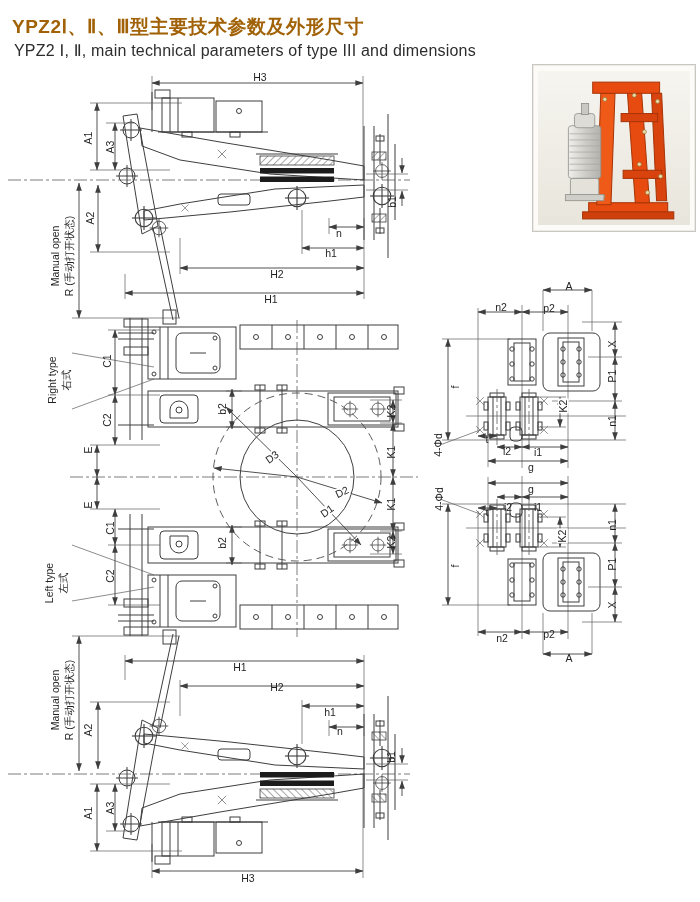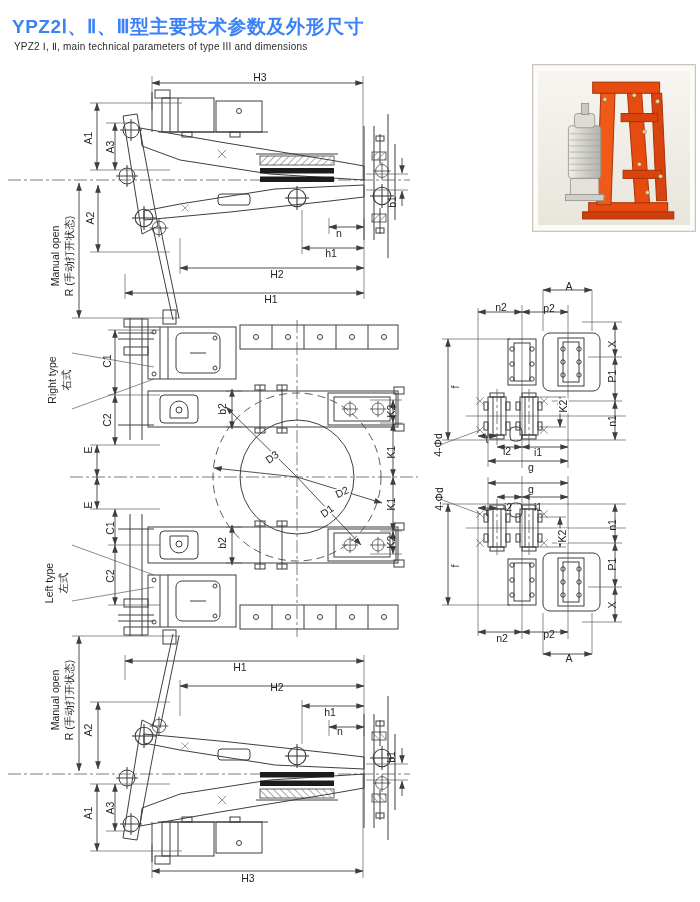--- a/index.html
+++ b/index.html
@@ -1,19 +1,19 @@
 <!DOCTYPE html>
 <html><head>
 <meta charset="utf-8">
 <style>
   * {margin:0; padding:0; box-sizing:border-box}
   html,body {width:700px; height:902px; background:#ffffff; font-family:"Liberation Sans", sans-serif; overflow:hidden}
   .page {position:absolute; left:0; top:0; width:700px; height:902px; background:#fff}
-  .title-zh {position:absolute; left:12px; top:14px; font-size:19px; font-weight:bold; color:#3b82f6; letter-spacing:.5px}
-  .title-en {position:absolute; left:14px; top:41px; font-size:10px; color:#2d2d2d; letter-spacing:.2px}
+  .title-zh {position:absolute; left:12px; top:14px; font-size:19px; font-weight:bold; color:#a16207; letter-spacing:.5px}
+  .title-en {position:absolute; left:14px; top:41px; font-size:16px; color:#2d2d2d; letter-spacing:.2px}
   svg.canvas {position:absolute; left:0; top:0}
   .o   {fill:none; stroke:#3e3e3e; stroke-width:1}
   .hat {fill:url(#hatch); stroke:#3e3e3e; stroke-width:.8}
   .dim {stroke:#3e3e3e; stroke-width:.9; fill:none; marker-start:url(#ar); marker-end:url(#ar)}
   .dime{stroke:#3e3e3e; stroke-width:.9; fill:none; marker-end:url(#ar)}
   .ext {stroke:#5c5c5c; stroke-width:.7; fill:none}
   .cl  {stroke:#5a5a5a; stroke-width:.8; fill:none; stroke-dasharray:13 3 3 3}
   .dash{fill:none; stroke:#4a4a4a; stroke-width:.9; stroke-dasharray:8 5}
   .lb  {position:absolute; font-size:10.5px; color:#1f1f1f; transform:translate(-50%,-50%); white-space:nowrap; line-height:1; background:#fff; padding:0 1px}
   .nobg{background:transparent}

